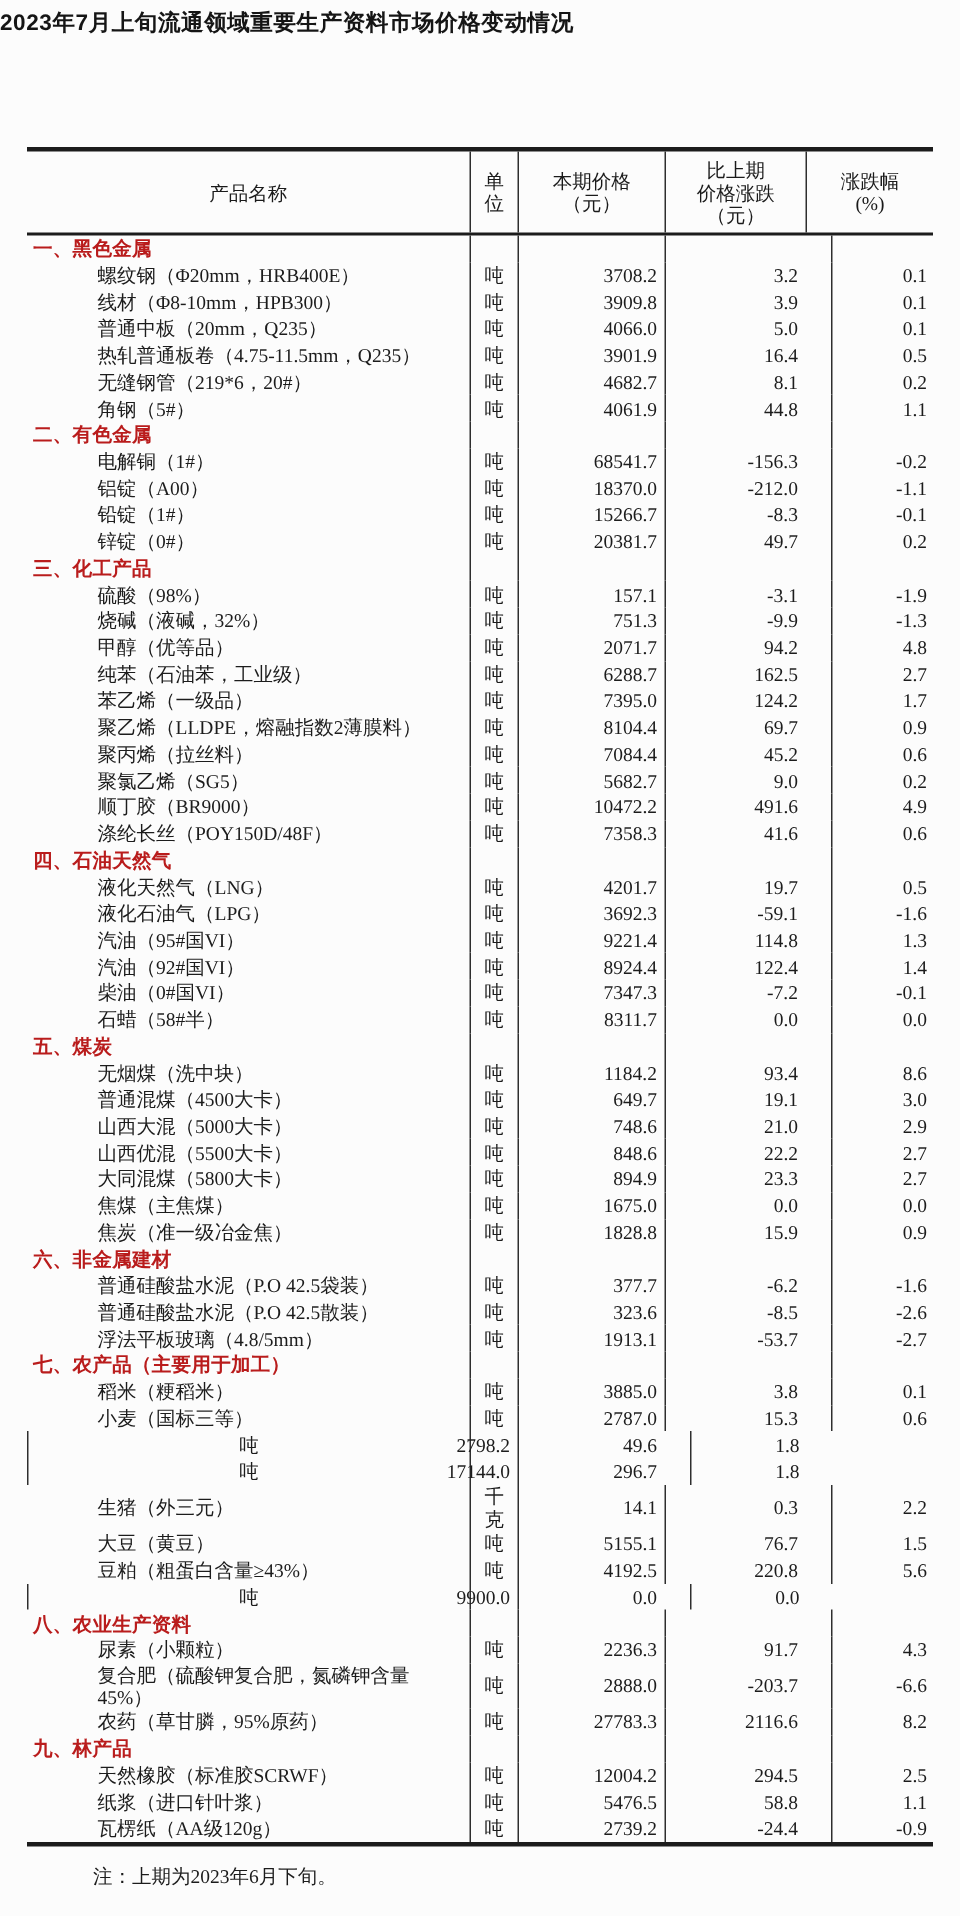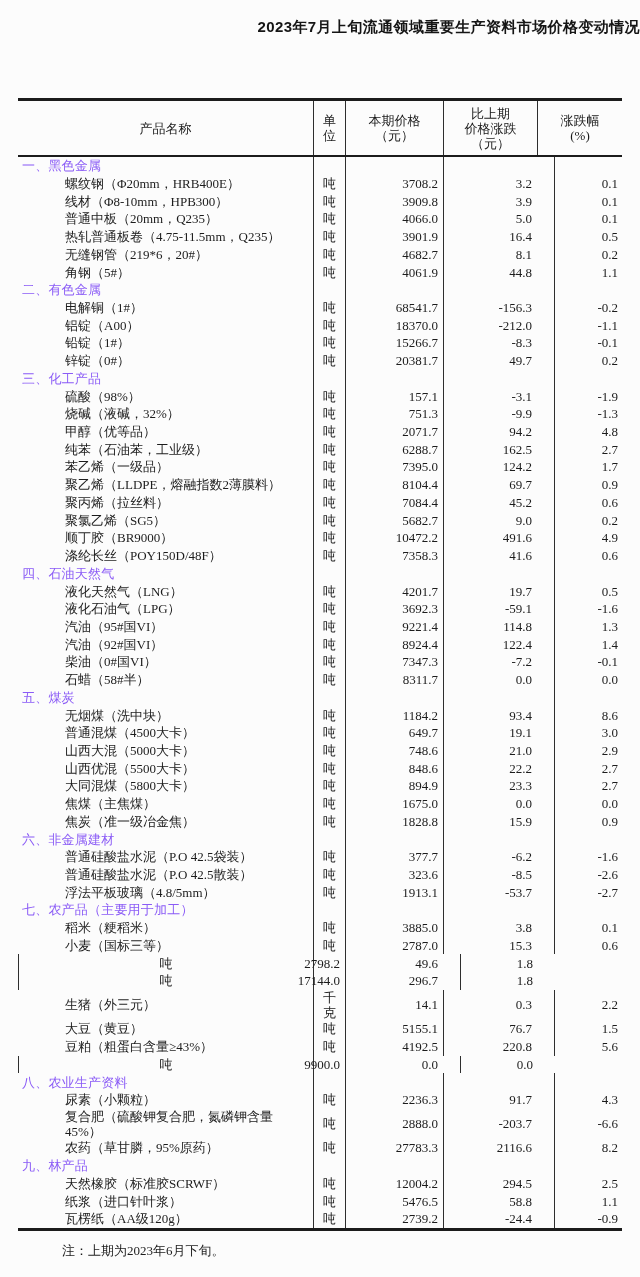--- a/index.html
+++ b/index.html
@@ -6,22 +6,22 @@
   body {
     width:640px; height:1277px;
     background:#fbfbfb;
     font-family:"Liberation Serif","DejaVu Serif",serif;
     color:#1d1d1d;
     overflow:hidden;
   }
   .page { position:relative; width:640px; height:1277px; background:#fcfcfc; }
 
   .doc-title {
-    position:absolute; top:18px; left:0; width:640px;
-    text-align:right; font-size:15px; font-weight:bold;
+    position:absolute; top:6px; left:0; width:640px;
+    text-align:left; font-size:15px; font-weight:bold;
     letter-spacing:0.4px; color:#151515;
     font-family:"Liberation Sans","DejaVu Sans",sans-serif;
   }
 
   .price-table {
     position:absolute; top:98px; left:18px; width:604px;
     border-top:3px solid #1c1c1c;
     border-bottom:3px solid #1c1c1c;
   }
 
@@ -41,21 +41,21 @@
     display:grid; grid-template-columns:295px 32px 98px 94px 85px;
     min-height:17.73px;
   }
   .tcell {
     display:flex; align-items:center;
     font-size:13px; line-height:15.2px; color:#1c1c1c;
   }
   .tcell.bordered { border-left:1.4px solid #2e2e2e; }
   .tcell.name  { padding-left:47px; padding-right:4px; }
   .trow.category .tcell.name {
-    padding-left:4px; font-weight:normal; color:#8b5cf6;
+    padding-left:4px; font-weight:bold; color:#b91c1c;
     font-family:"Liberation Sans","DejaVu Sans",sans-serif;
     letter-spacing:0.2px;
   }
   .tcell.unit { justify-content:center; text-align:center; padding:0 6px; }
   .tcell.num  { justify-content:flex-end; text-align:right; padding-right:5px; font-variant-numeric:tabular-nums; }
   .tcell.pct  { padding-right:4px;margin-left:17px; }
 
   .doc-note {
     position:absolute; top:1242px; left:62px;
     font-size:13px; color:#1c1c1c;text-align:right;

